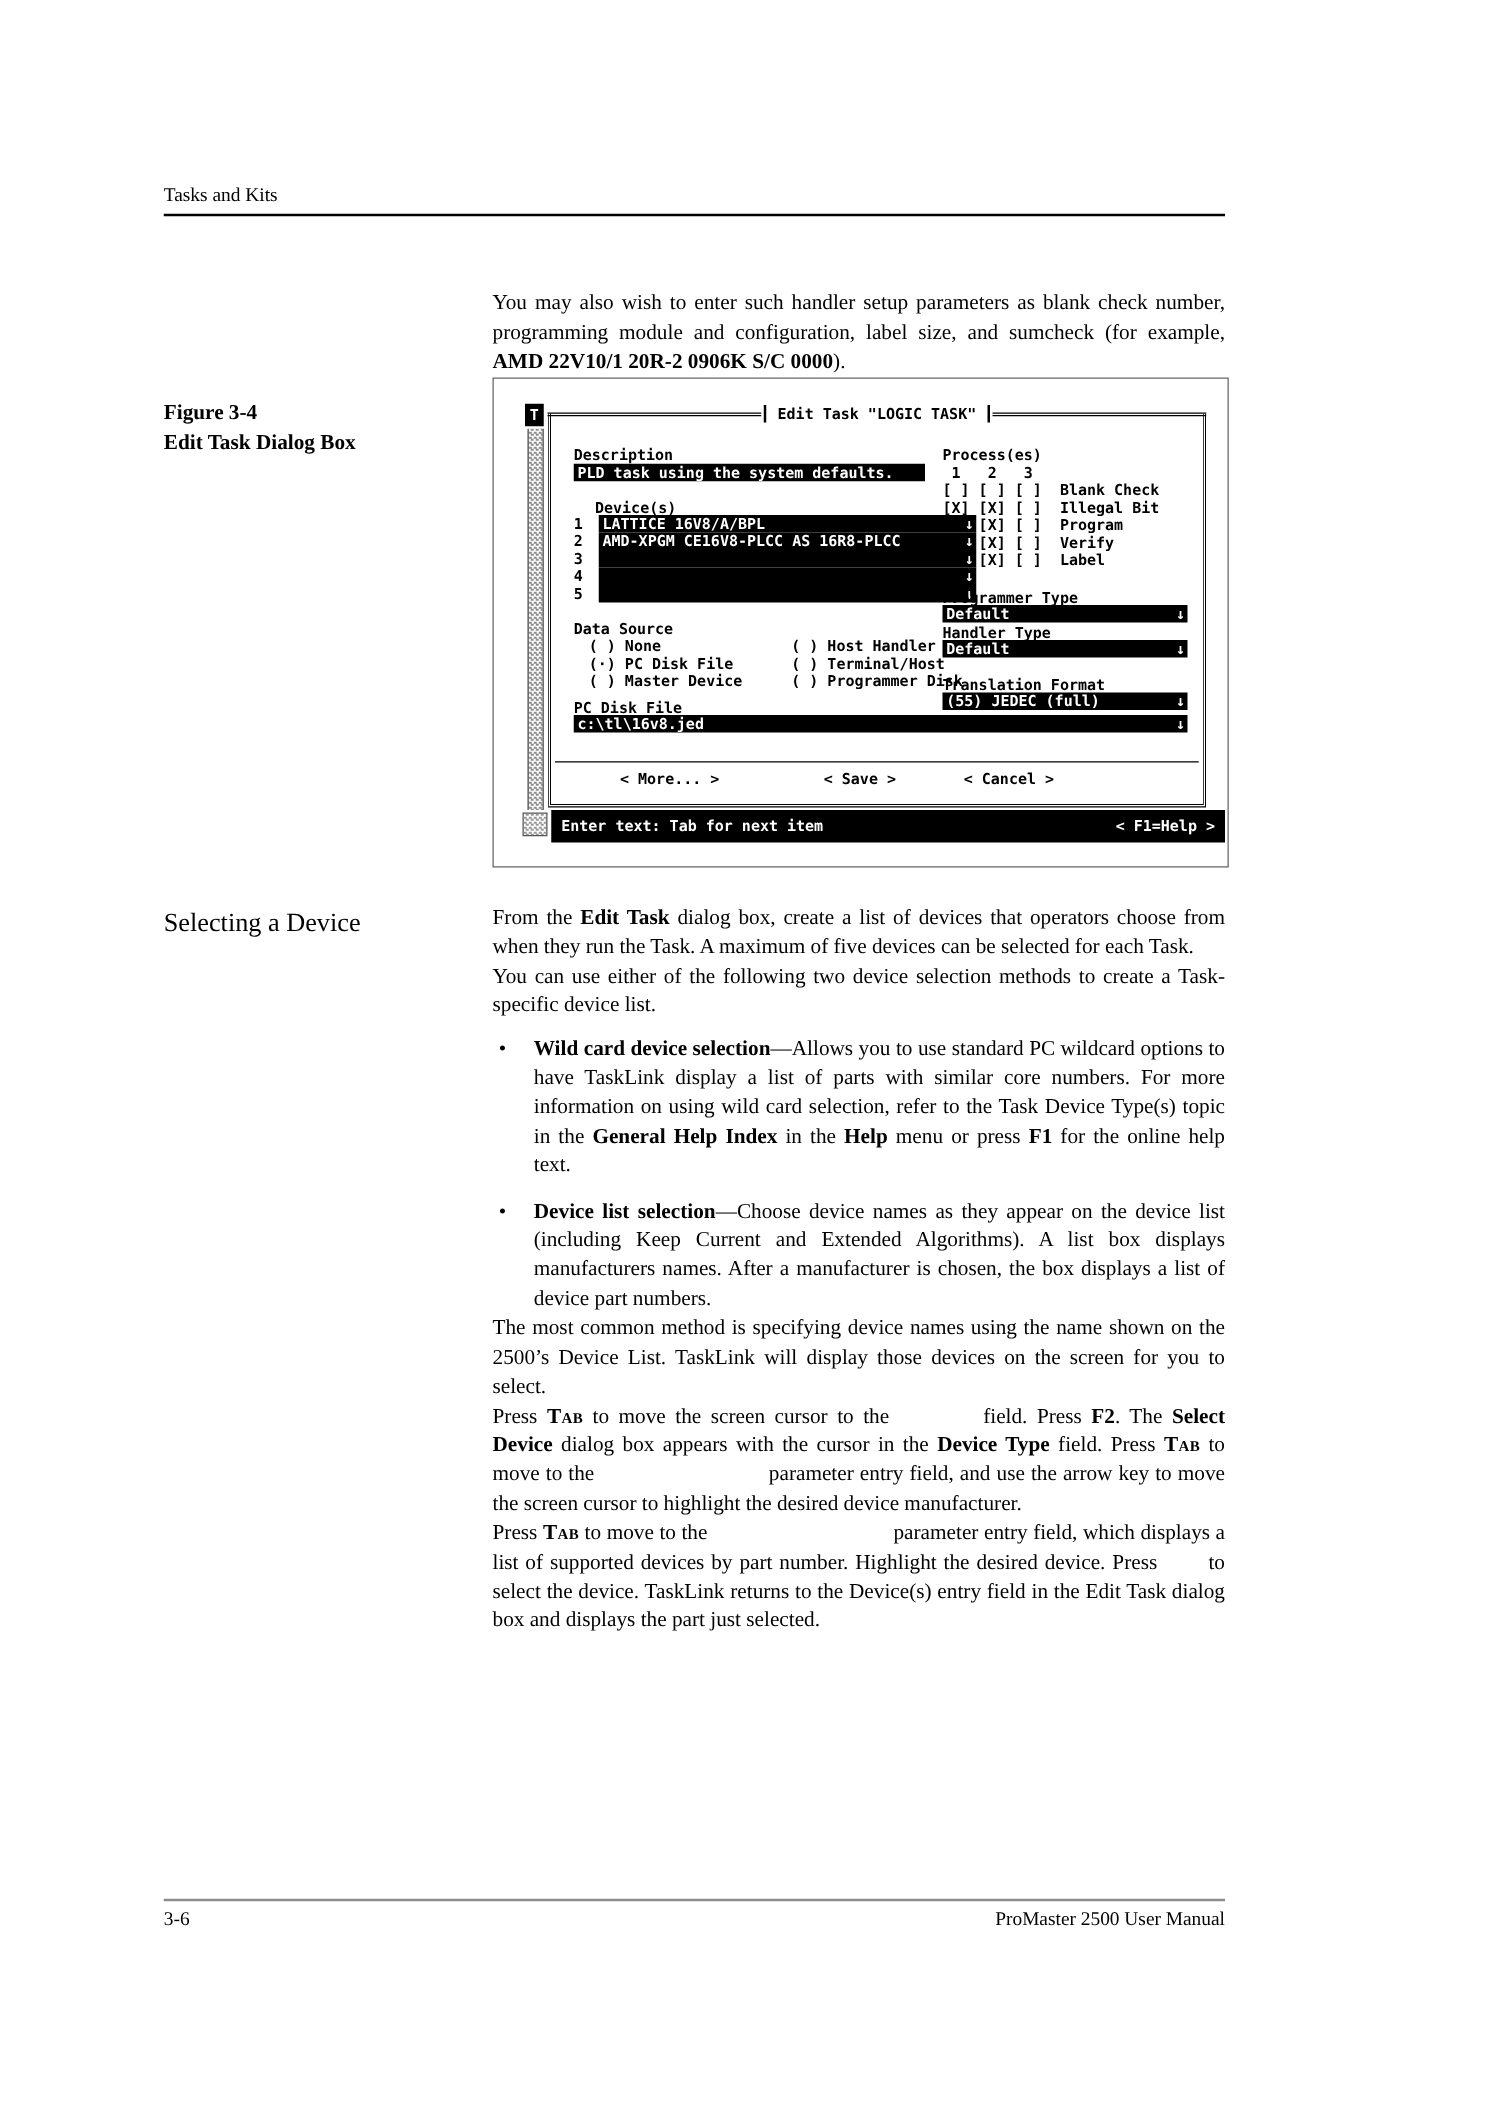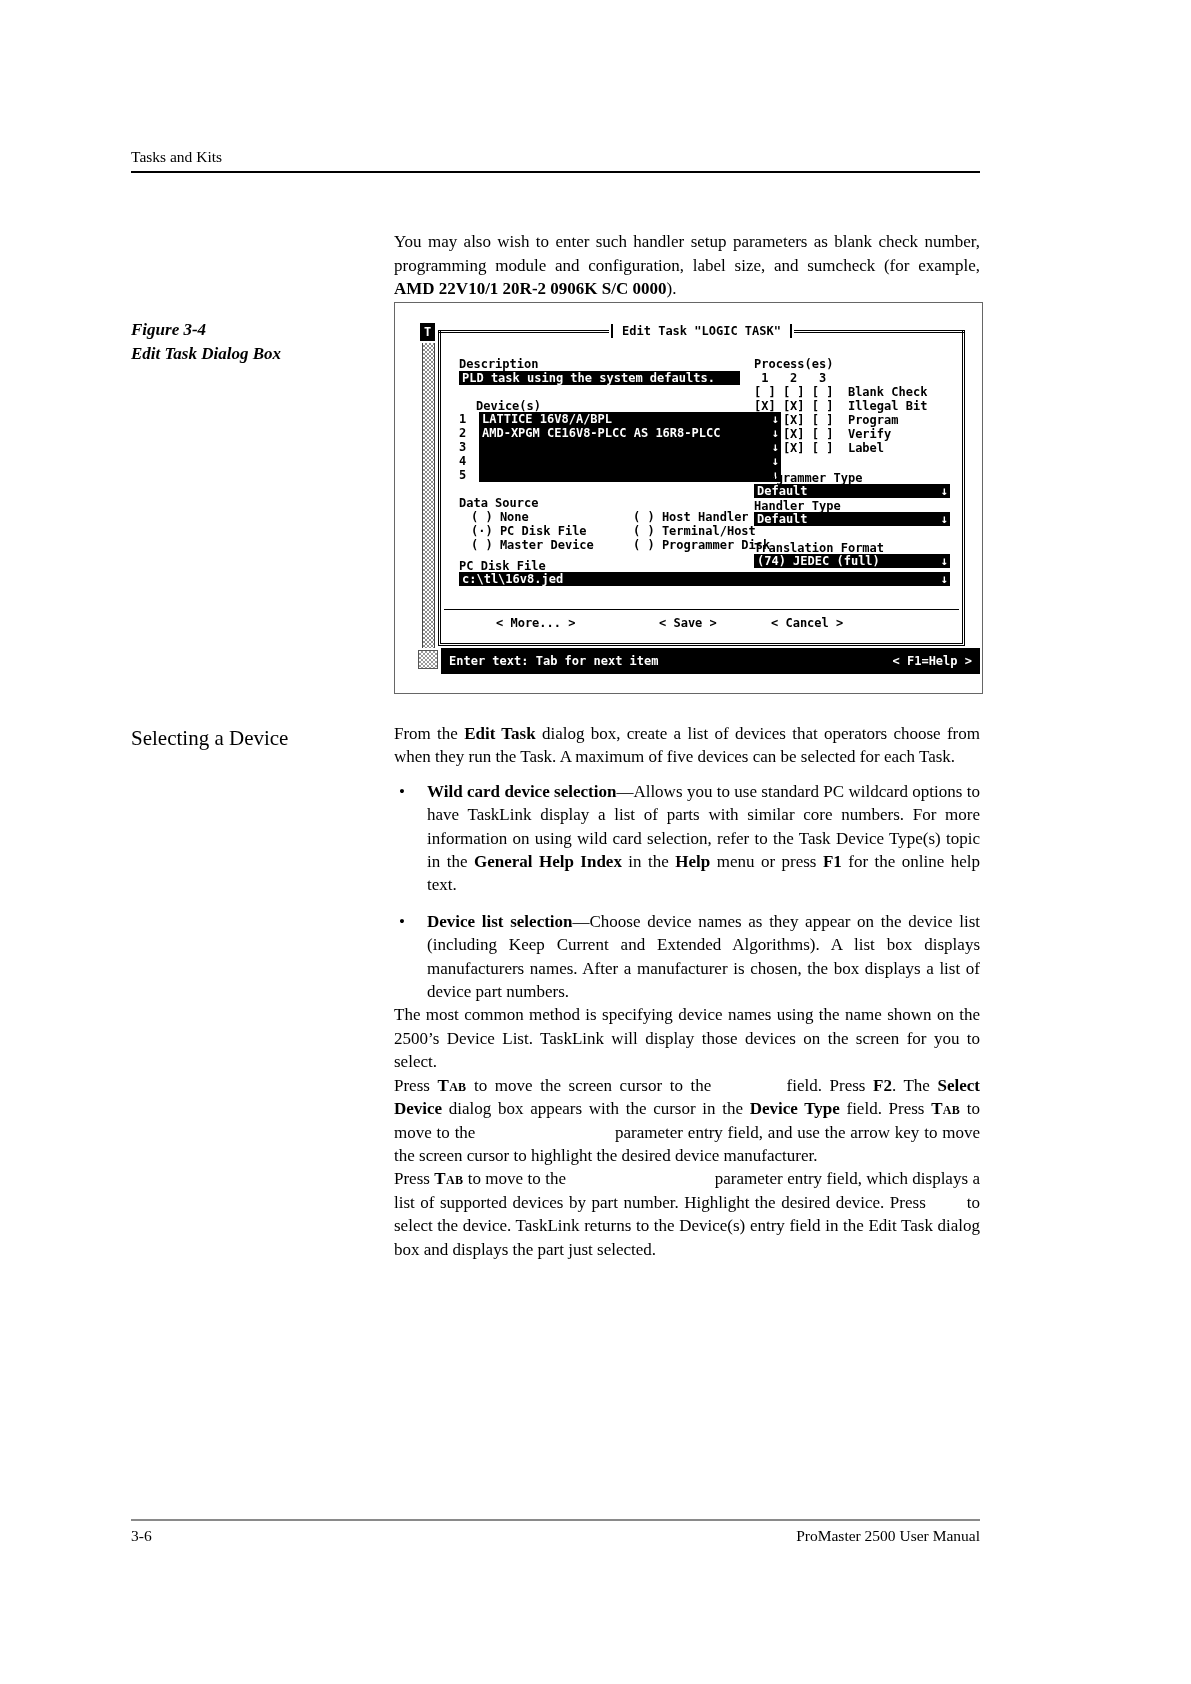--- a/index.html
+++ b/index.html
@@ -9,21 +9,21 @@
   
   .running-head{position:absolute;left:131px;top:148px;font-size:15.5px;}
   .header-rule{position:absolute;left:131px;top:171px;width:849px;border-top:2px solid #000;}
   .footer-rule{position:absolute;left:131px;top:1519px;width:849px;border-top:2.5px solid #8a8a8a;}
   .footer-row{position:absolute;left:131px;top:1527px;width:849px;display:flex;
               justify-content:space-between;font-size:15.5px;}
 
   
   .intro{position:absolute;left:394px;top:230px;width:586px;font-size:17px;line-height:23.5px;text-align:justify;}
   .fig-caption{position:absolute;left:131px;top:318px;font-size:17px;line-height:24px;
-               font-style:italic;font-weight:bold;}
+               font-weight:bold;}
   .section-heading{position:absolute;left:131px;top:726px;font-size:21px;font-weight:normal;}
   .section-col{position:absolute;left:394px;top:722px;width:586px;font-size:17px;line-height:23.4px;text-align:justify;}
   .section-col p{margin:0 0 0 0;}
   .p-b{margin-top:16px;}
   .p-bullet1{margin-top:11px;}
   .p-bullet2{margin-top:13px;}
   .p-c{margin-top:9px;}
   .p-d{margin-top:13px;}
   .p-e{margin-top:13px;}
   .b{font-weight:bold;}
@@ -137,38 +137,39 @@
       <div class="dlg-label" style="left:313px;top:26px;">Process(es)</div>
       <div id="process-grid"><div> 1   2   3</div><div>[ ] [ ] [ ]  Blank Check</div><div>[X] [X] [ ]  Illegal Bit</div><div>[X] [X] [ ]  Program</div><div>[X] [X] [ ]  Verify</div><div>[ ] [X] [ ]  Label</div></div>
 
       <div class="dlg-label" style="left:313px;top:140px;">Programmer Type</div>
       <div class="bar" style="left:313px;top:153px;width:193px;"><span>Default</span><span class="arrow">↓</span></div>
 
       <div class="dlg-label" style="left:313px;top:168px;">Handler Type</div>
       <div class="bar" style="left:313px;top:181px;width:193px;"><span>Default</span><span class="arrow">↓</span></div>
 
       <div class="dlg-label" style="left:313px;top:210px;">Translation Format</div>
-      <div class="bar" style="left:313px;top:223px;width:193px;"><span>(74) JEDEC (full)</span><span class="arrow">↓</span></div>
+      <div class="bar" style="left:313px;top:223px;width:193px;"><span>(55) JEDEC (full)</span><span class="arrow">↓</span></div>
 
       <div class="btn-sep"></div>
       <span class="dlg-btn" style="left:55px;">&lt; More... &gt;</span>
       <span class="dlg-btn" style="left:218px;">&lt; Save &gt;</span>
       <span class="dlg-btn" style="left:330px;">&lt; Cancel &gt;</span>
     </div>
 
     <div class="status-bar">
       <span>Enter text: Tab for next item</span>
       <span>&lt; F1=Help &gt;</span>
     </div>
   </div>
 
   <div class="section-heading">Selecting a Device</div>
 
   <div class="section-col">
     <p><span>From the </span><span class="b">Edit Task</span><span> dialog box, create a list of devices that operators choose from when they run the Task. A maximum of five devices can be selected for each Task.</span></p>
+    <p class="p-b"><span>You can use either of the following two device selection methods to create a Task-specific device list.</span></p>
 
     <div class="bullet p-bullet1">
       <span class="marker">•</span>
       <div><span class="b">Wild card device selection</span><span>—Allows you to use standard PC wildcard options to have TaskLink display a list of parts with similar core numbers. For more information on using wild card selection, refer to the Task Device Type(s) topic in the </span><span class="b">General Help Index</span><span> in the </span><span class="b">Help</span><span> menu or press </span><span class="b">F1</span><span> for the online help text.</span></div>
     </div>
     <div class="bullet p-bullet2">
       <span class="marker">•</span>
       <div><span class="b">Device list selection</span><span>—Choose device names as they appear on the device list (including Keep Current and Extended Algorithms). A list box displays manufacturers names. After a manufacturer is chosen, the box displays a list of device part numbers.</span></div>
     </div>
 

